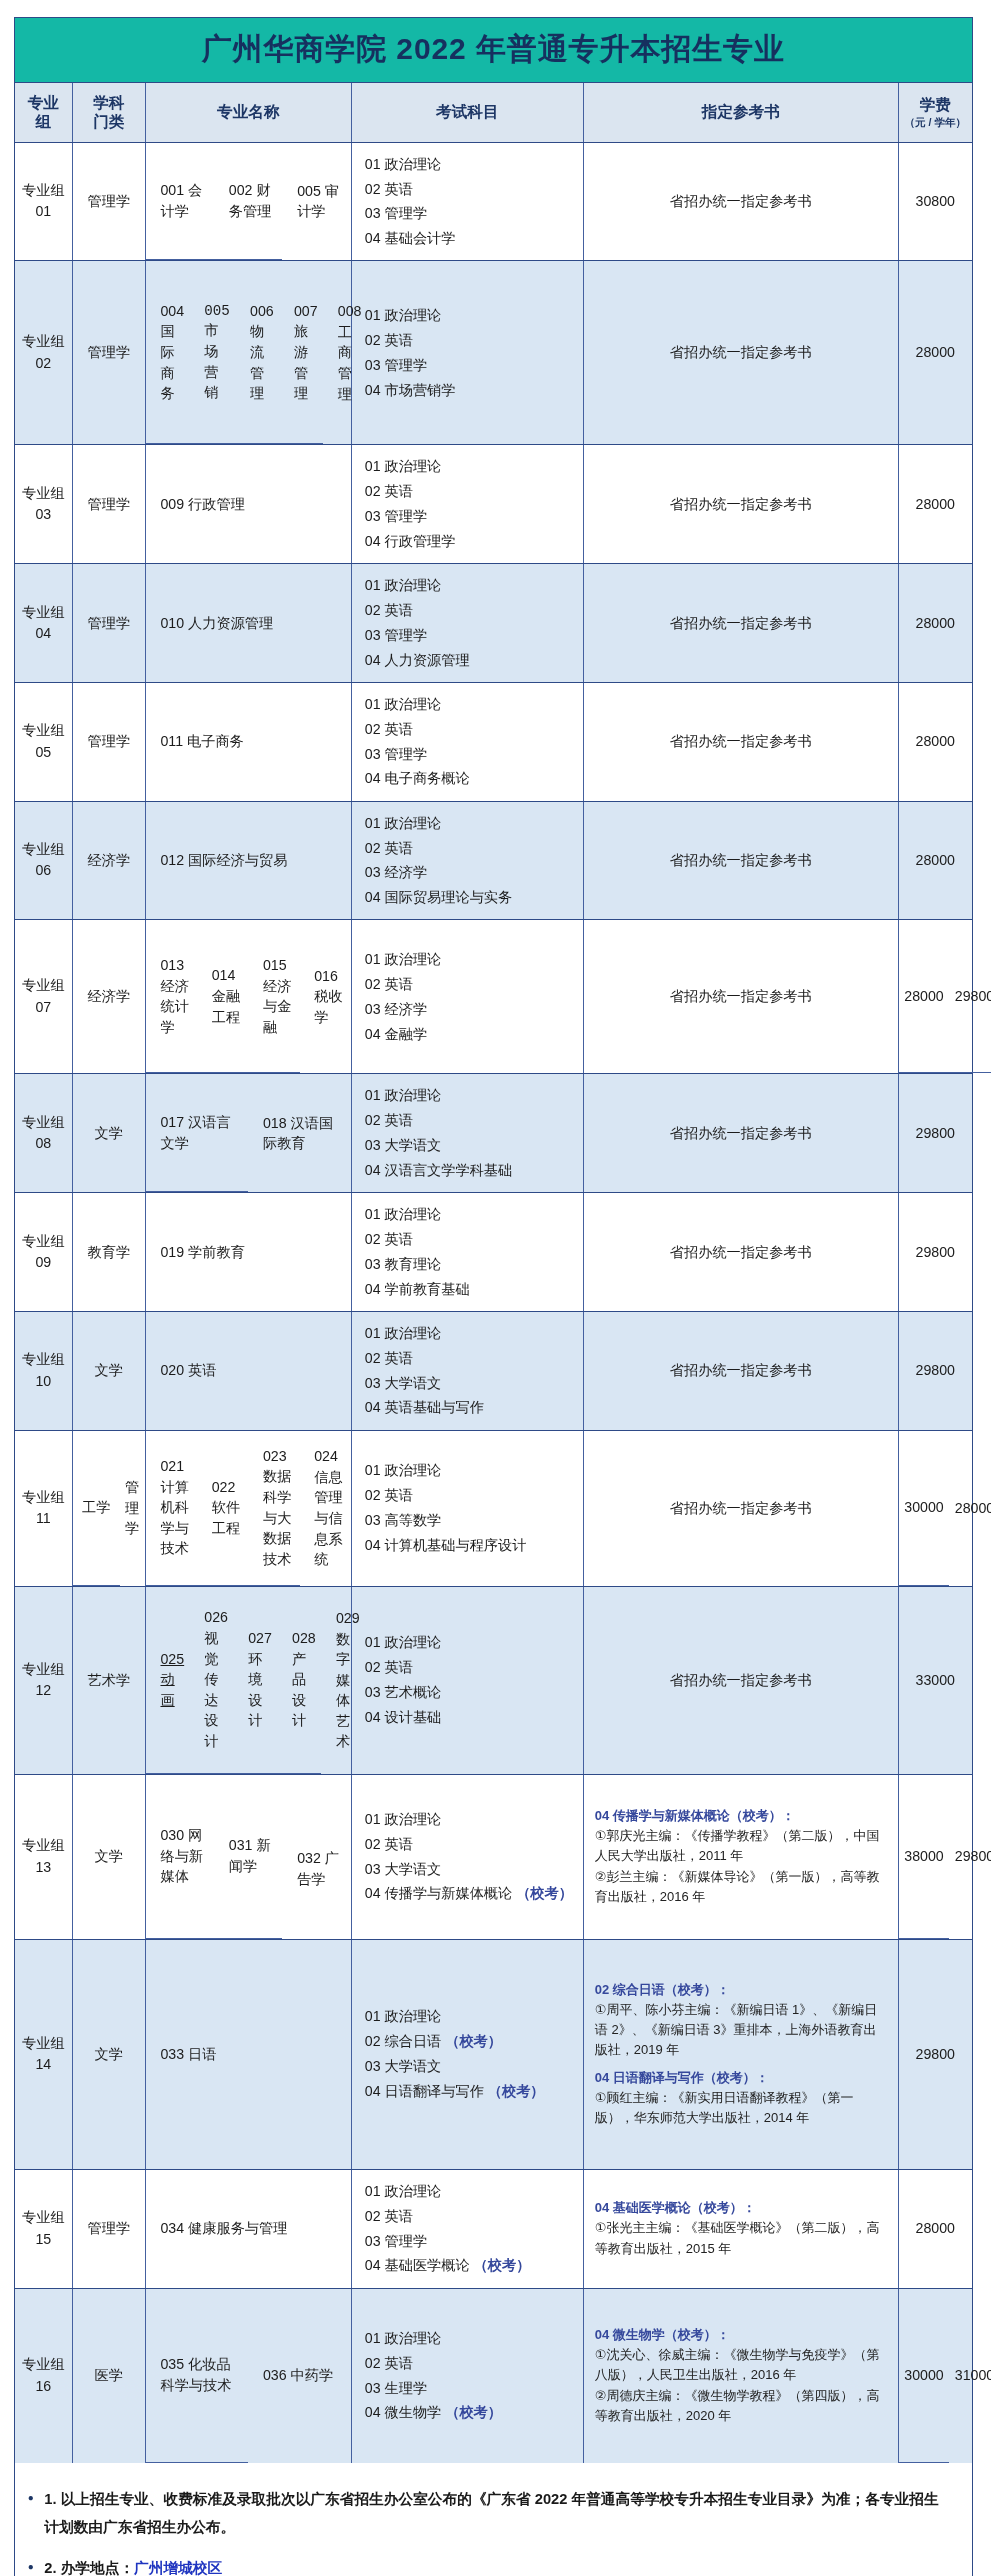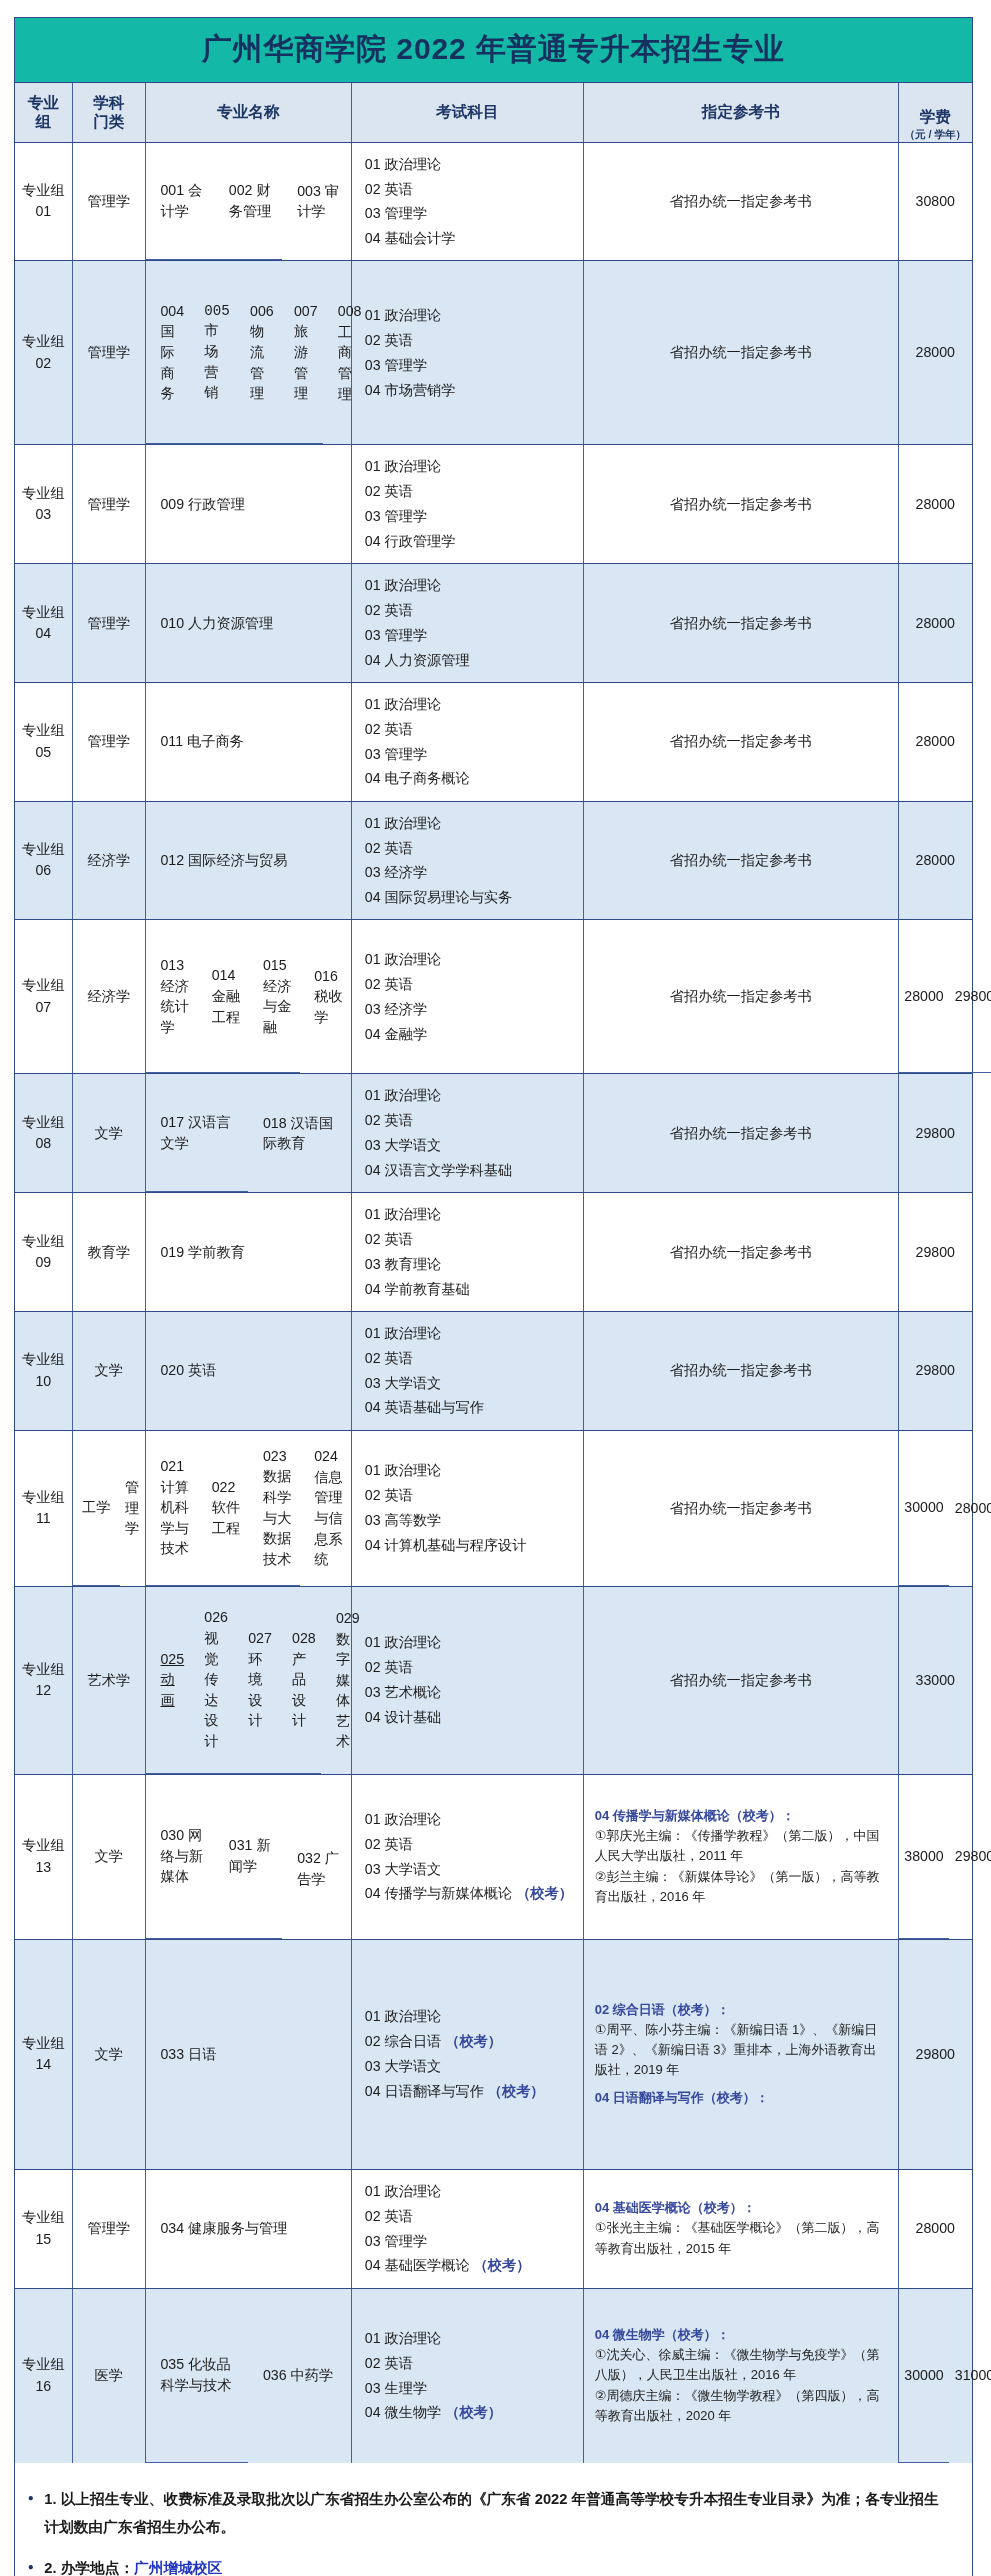--- a/index.html
+++ b/index.html
@@ -4,21 +4,21 @@
 <style>
   html,body{margin:0;padding:0;background:#f2f2f2;}
   body{width:991px;font-family:"Liberation Sans","DejaVu Sans",sans-serif;-webkit-font-smoothing:antialiased;}
   .page{width:991px;min-height:2576px;background:#ffffff;box-sizing:border-box;padding:16.5px 18.4px 27.5px 13.8px;}
   .sheet{width:959px;border:1.8px solid #2e4a87;box-sizing:border-box;}
   .title-bar{height:64px;background:#14b8a6;display:flex;align-items:center;justify-content:center;
              color:#16305f;font-size:30px;font-weight:bold;letter-spacing:0.9px;border-bottom:1.8px solid #2e4a87;}
   .header-row{display:flex;background:#dbe5f0;border-bottom:1.8px solid #2e4a87;color:#1d3665;font-weight:bold;}
   .hcell{display:flex;flex-direction:column;align-items:center;justify-content:center;text-align:center;
          border-right:0.9px solid #44609f;min-height:59px;font-size:15.6px;white-space:pre-line;line-height:1.25;box-sizing:border-box;}
-  .hcell:last-child{border-right:none;justify-content:flex-end;}
+  .hcell:last-child{border-right:none;}
   .fee-unit{font-size:10.6px;margin-top:1.8px;}
   
   .c1{width:58px;flex:0 0 58px;}
   .c2{width:73px;flex:0 0 73px;}
   .c3{width:206px;flex:0 0 206px;}
   .c4{width:232px;flex:0 0 232px;}
   .c5{flex:1 1 auto;}
   .c6{width:73px;flex:0 0 73px;}
   .group-row{display:flex;border-bottom:1.8px solid #2e4a87;background:#ffffff;box-sizing:border-box;}
   .group-row:last-of-type{border-bottom:none;}
@@ -73,21 +73,21 @@
     <div id="groups">
         <div class="group-row" style="min-height: 103px;">
           <div class="cell c1 group-label" style="white-space: pre-line;">专业组
 01</div>
           <div class="cell c2 stackcol">
             <div class="subcell" style="flex: 3 1 0px;">管理学</div>
           </div>
           <div class="cell c3 stackcol">
             <div class="subcell major-sub" style="flex: 1 1 0px;">001 会计学</div>
             <div class="subcell major-sub" style="flex: 1 1 0px;">002 财务管理</div>
-            <div class="subcell major-sub" style="flex: 1 1 0px;">003 审计学</div>
+            <div class="subcell major-sub" style="flex: 1 1 0px;">005 审计学</div>
           </div>
           <div class="cell c4 subjects">
             <div class="sline">01 政治理论</div>
             <div class="sline">02 英语</div>
             <div class="sline">03 管理学</div>
             <div class="sline">04 基础会计学</div>
           </div>
           <div class="cell c5 ref-simple">省招办统一指定参考书</div>
           <div class="cell c6 stackcol">
             <div class="subcell" style="flex: 3 1 0px;">30800</div>
@@ -371,20 +371,21 @@
           <div class="cell c4 subjects">
             <div class="sline">01 政治理论</div>
             <div class="sline">02 综合日语<span class="kaokao"> （校考）</span></div>
             <div class="sline">03 大学语文</div>
             <div class="sline">04 日语翻译与写作<span class="kaokao"> （校考）</span></div>
           </div>
           <div class="cell c5 ref-rich">
             <div class="ref-head">02 综合日语（校考）：</div>
             <div class="ref-item">①周平、陈小芬主编：《新编日语 1》、《新编日语 2》、《新编日语 3》重排本，上海外语教育出版社，2019 年</div>
             <div class="ref-head">04 日语翻译与写作（校考）：</div>
+            <div class="ref-item">①顾红主编：《新实用日语翻译教程》（第一版），华东师范大学出版社，2014 年</div>
           </div>
           <div class="cell c6 stackcol">
             <div class="subcell" style="flex: 1 1 0px;">29800</div>
           </div>
         </div>
         <div class="group-row" style="min-height: 119px;">
           <div class="cell c1 group-label" style="white-space: pre-line;">专业组
 15</div>
           <div class="cell c2 stackcol">
             <div class="subcell" style="flex: 1 1 0px;">管理学</div>

